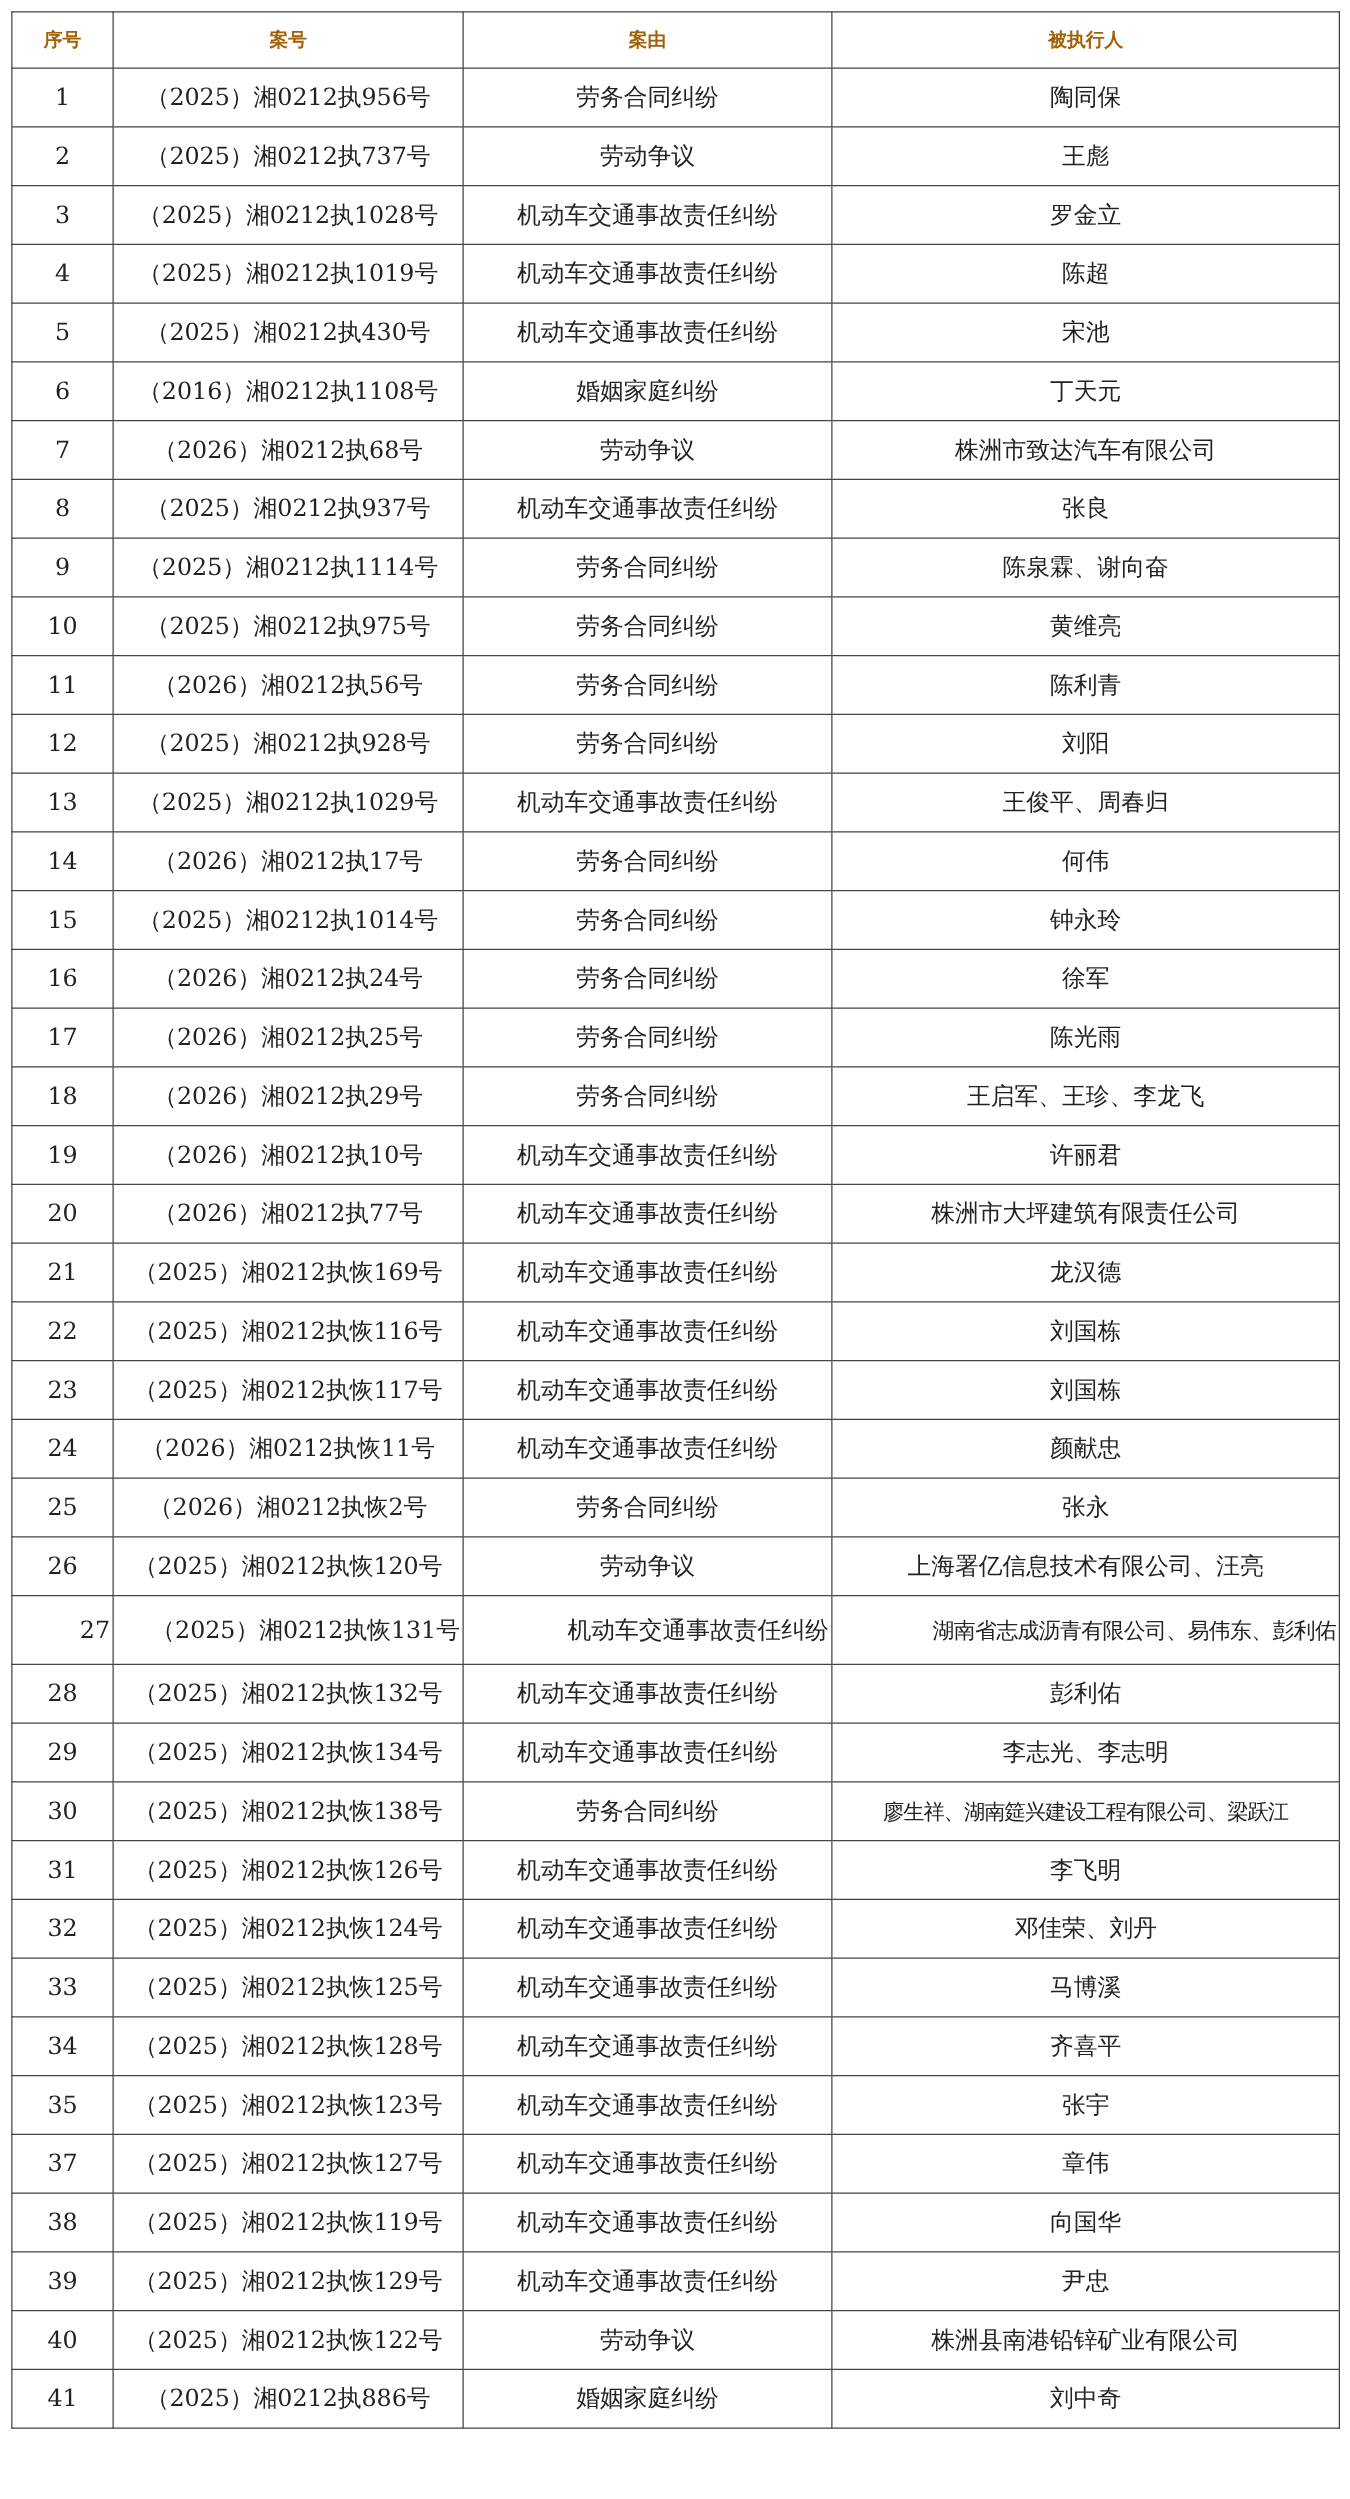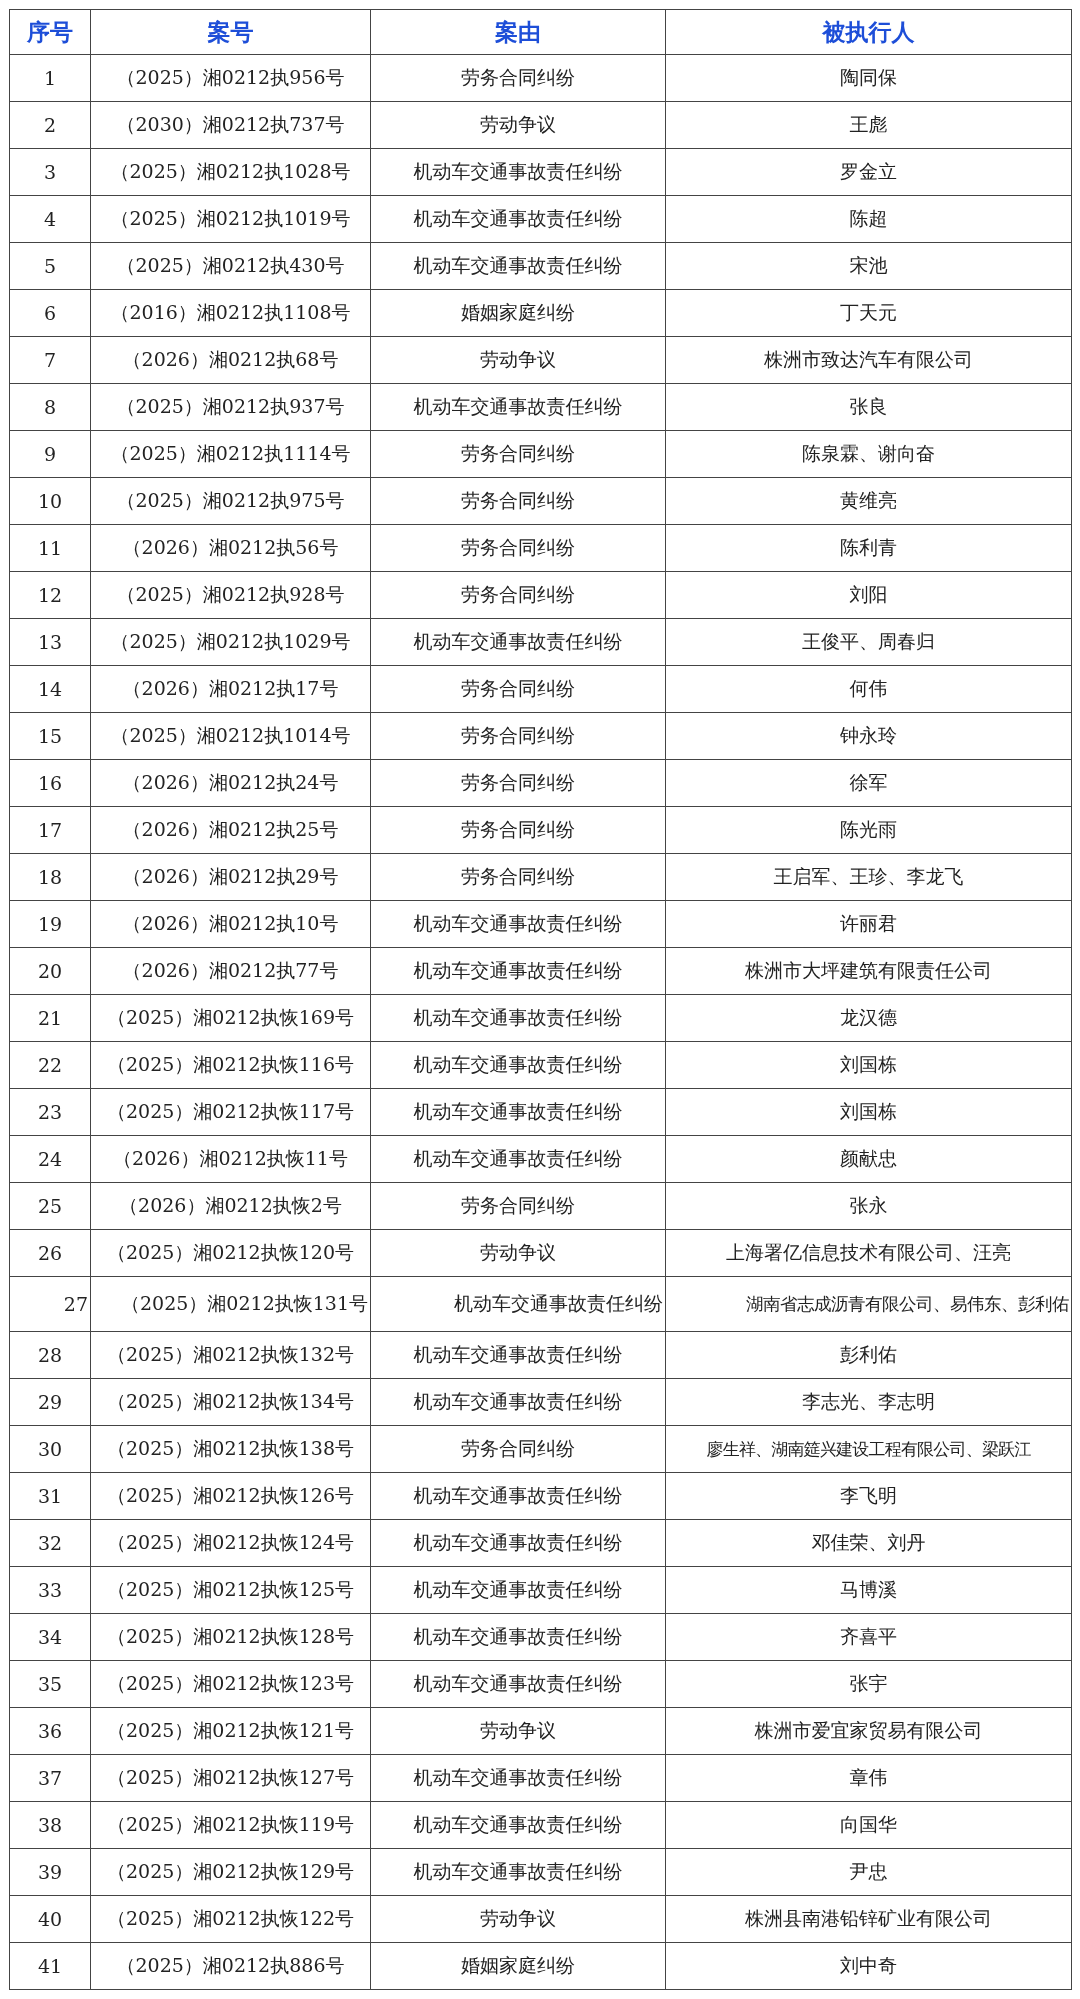--- a/index.html
+++ b/index.html
@@ -3,21 +3,21 @@
 <meta charset="utf-8">
 <style>
   html, body { margin: 0; padding: 0; background: #ffffff; }
   body { width: 1080px; height: 1999px; position: relative; overflow: hidden;
          font-family: "DejaVu Serif", "Liberation Serif", serif; color: #222; }
   table.grid { position: absolute; left: 9px; top: 9px; width: 1062px;
                border-collapse: collapse; table-layout: fixed; }
   table.grid td, table.grid th { border: 1.5px solid #444; text-align: center;
                vertical-align: middle; padding: 0 2px; white-space: nowrap; overflow: hidden; }
   table.grid th { height: 44px; font-family: "DejaVu Sans", "Liberation Sans", sans-serif;
-               font-weight: bold; font-size: 23px; color: #1d4ed8; }
+               font-weight: bold; font-size: 15px; color: #a16207; }
   table.grid td { height: 46px; font-size: 19px; }
   table.grid tr.tall td { height: 54px; text-align: right; }
   td.c-name.small { font-size: 17.5px; letter-spacing: -0.5px; }
   td.c-name.tiny { font-size: 17px; letter-spacing: -0.8px; }
   col.c1 { width: 81px; } col.c2 { width: 280px; } col.c3 { width: 295px; } col.c4 { width: 406px; }
 </style>
 </head>
 <body>
 
 <table class="grid">
@@ -37,21 +37,21 @@
   </thead>
   <tbody id="rows">
       <tr>
         <td>1</td>
         <td>（2025）湘0212执956号</td>
         <td>劳务合同纠纷</td>
         <td class="c-name">陶同保</td>
       </tr>
       <tr>
         <td>2</td>
-        <td>（2030）湘0212执737号</td>
+        <td>（2025）湘0212执737号</td>
         <td>劳动争议</td>
         <td class="c-name">王彪</td>
       </tr>
       <tr>
         <td>3</td>
         <td>（2025）湘0212执1028号</td>
         <td>机动车交通事故责任纠纷</td>
         <td class="c-name">罗金立</td>
       </tr>
       <tr>
@@ -240,26 +240,20 @@
         <td>机动车交通事故责任纠纷</td>
         <td class="c-name">齐喜平</td>
       </tr>
       <tr>
         <td>35</td>
         <td>（2025）湘0212执恢123号</td>
         <td>机动车交通事故责任纠纷</td>
         <td class="c-name">张宇</td>
       </tr>
       <tr>
-        <td>36</td>
-        <td>（2025）湘0212执恢121号</td>
-        <td>劳动争议</td>
-        <td class="c-name">株洲市爱宜家贸易有限公司</td>
-      </tr>
-      <tr>
         <td>37</td>
         <td>（2025）湘0212执恢127号</td>
         <td>机动车交通事故责任纠纷</td>
         <td class="c-name">章伟</td>
       </tr>
       <tr>
         <td>38</td>
         <td>（2025）湘0212执恢119号</td>
         <td>机动车交通事故责任纠纷</td>
         <td class="c-name">向国华</td>

